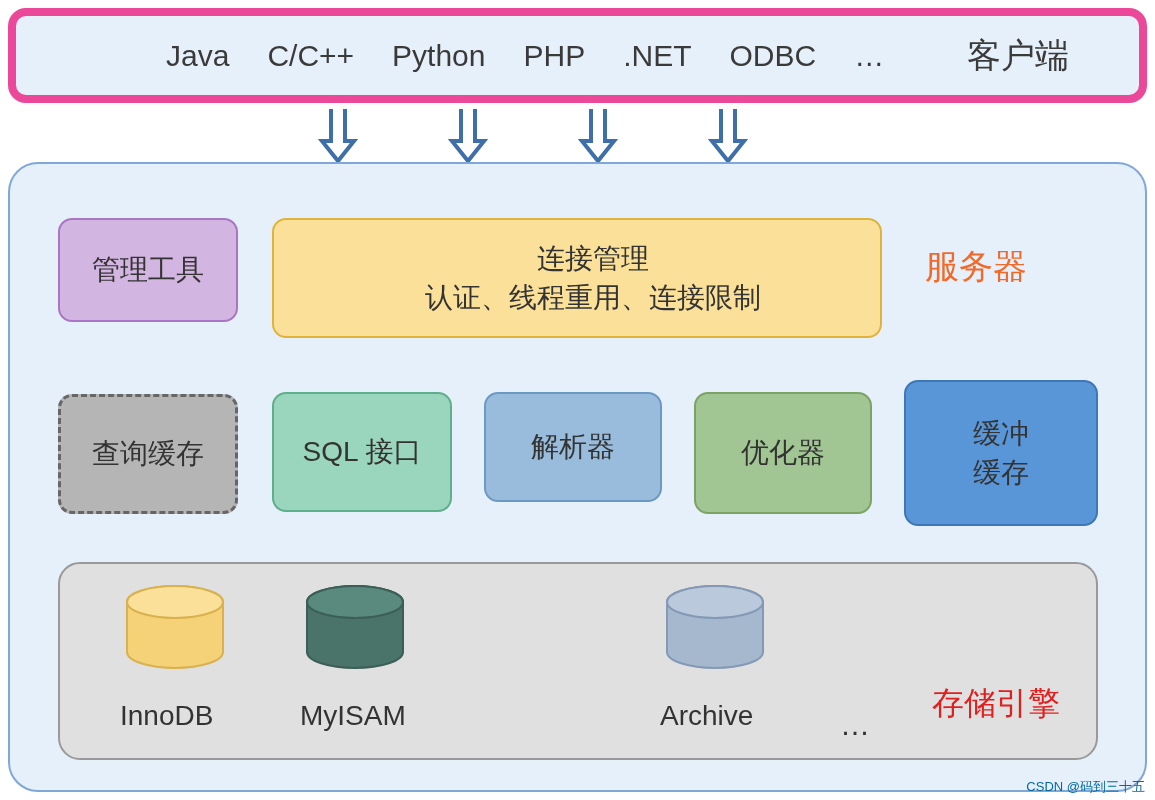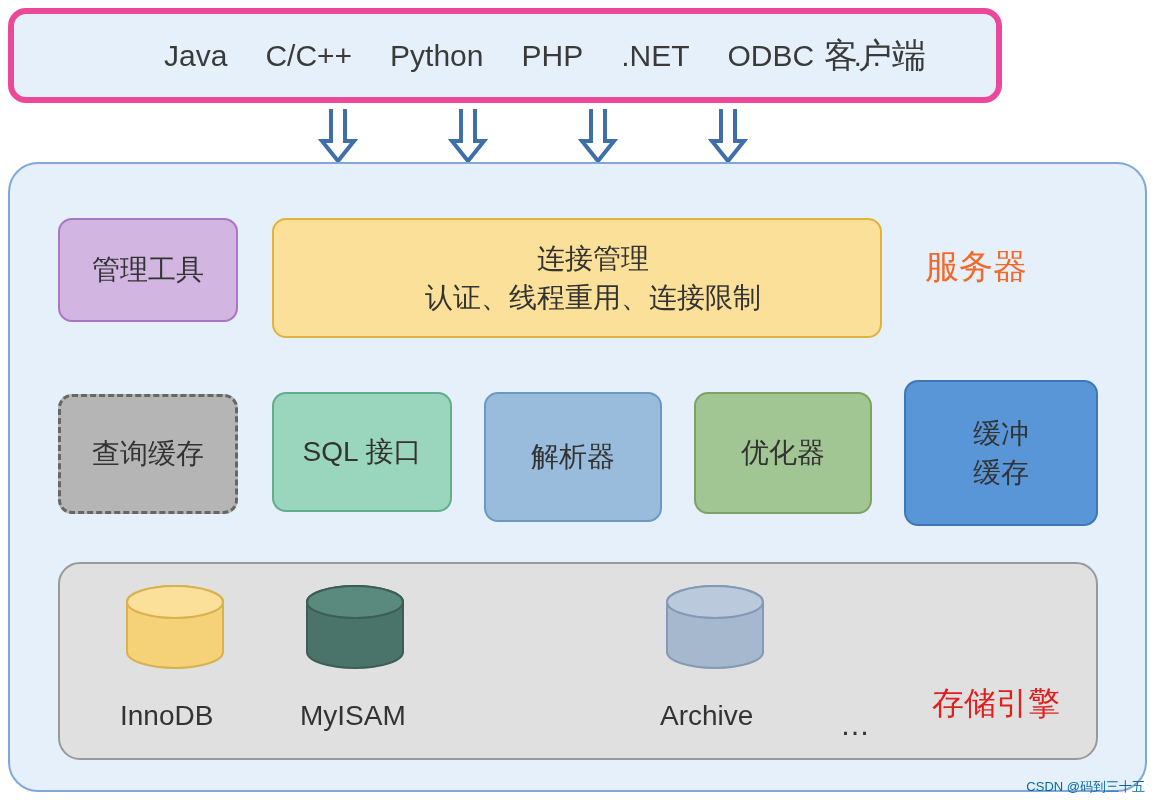--- a/index.html
+++ b/index.html
@@ -7,23 +7,23 @@
     margin: 0;
     width: 1155px;
     height: 800px;
     font-family: "Microsoft YaHei", "Segoe UI", Arial, sans-serif;
     background: #fff;
     position: relative;
   }
   .client-box {
     position: absolute;
     left: 8px; top: 8px;
-    width: 994px; height: 95px;
+    width: 1139px; height: 95px;
     background: #e6f0fa;
-    border: 6px solid #ec4899;
+    border: 8px solid #ec4899;
     border-radius: 18px;
     display: flex;
     align-items: center;
   }
   .client-list {
     display: flex;
     gap: 38px;
     font-size: 30px;
     color: #3a3a3a;
     margin-left: 150px;
@@ -83,21 +83,21 @@
   }
   .dashed-border {
     border: 3px dashed #666;
     border-radius: 14px;
   }
   .sql-iface {
     left: 262px; top: 228px; width: 180px; height: 120px;
     background: #9ad6bd; border: 2px solid #5fae8c;
   }
   .parser {
-    left: 474px; top: 228px; width: 178px; height: 130px;
+    left: 474px; top: 228px; width: 178px; height: 110px;
     background: #99bcdc; border: 2px solid #6c99c4;
   }
   .optimizer {
     left: 684px; top: 228px; width: 178px; height: 122px;
     background: #a2c594; border: 2px solid #7ba366;
   }
   .buffer-cache {
     left: 894px; top: 216px; width: 194px; height: 146px;
     background: #5996d8; border: 2px solid #3f76b5;
   }

